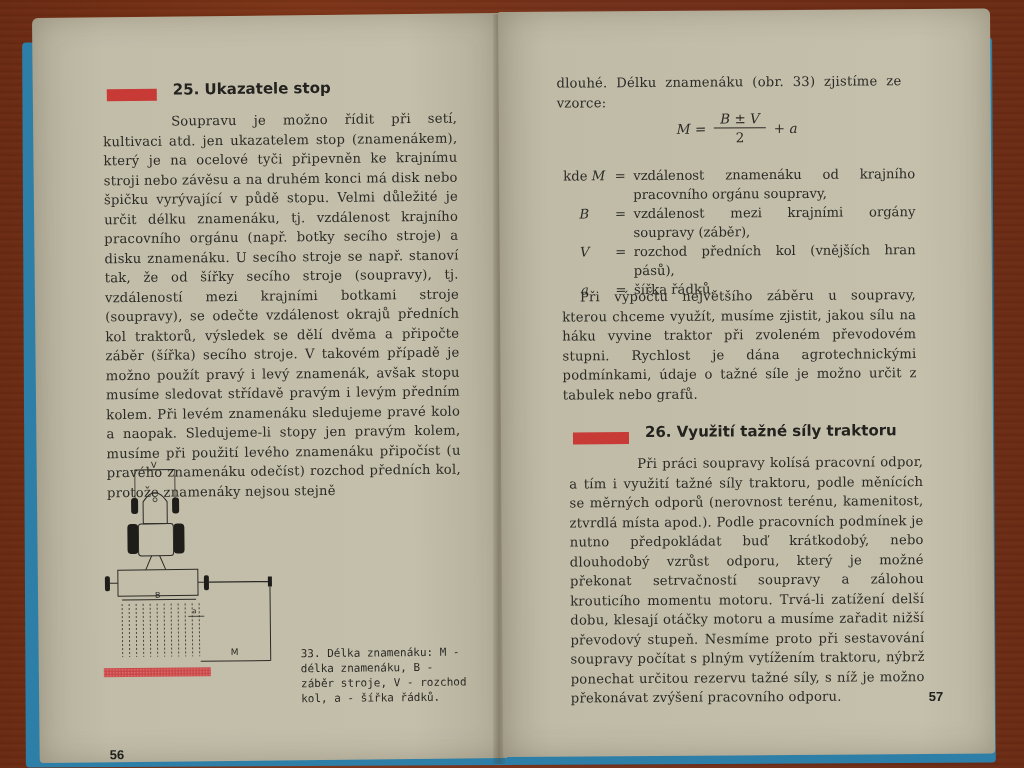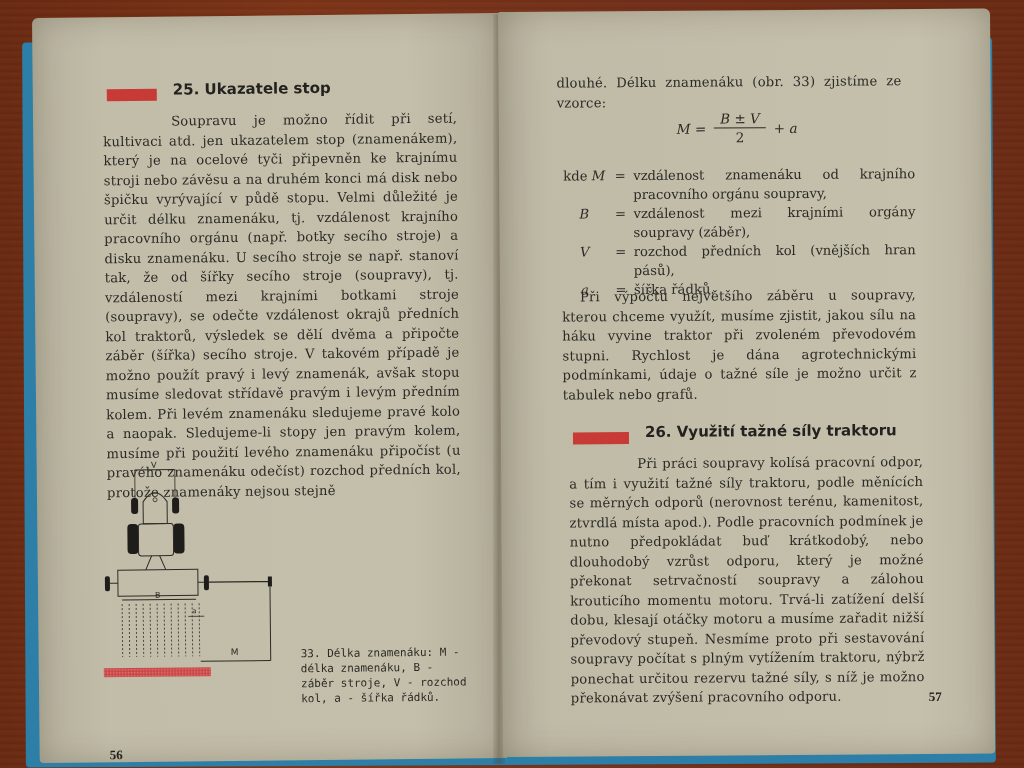--- a/index.html
+++ b/index.html
@@ -40,21 +40,21 @@
   .text { color:#2b2a26; font-size:13.2px; line-height:19.5px; }
   .heading {
     position:absolute; font-family:"DejaVu Sans", sans-serif; font-weight:bold;
     color:#23221f; font-size:15px;
   }
   .redbar { position:absolute; background:#c83a35; height:12px; }
   .para { position:absolute; text-align:justify; letter-spacing:0.2px; }
   .para p { margin:0; }
   .indent { text-indent:68px; }
   .pagenum {
-    position:absolute; font-family:Liberation Serif, serif; font-weight:bold;
+    position:absolute; font-family:Liberation Sans, sans-serif; font-weight:bold;
     font-size:13px; color:#22211e;
   }
   .formula {
     position:absolute; font-family:"DejaVu Serif", serif; font-style:italic;
     font-size:13.5px; color:#2b2a26; display:flex; align-items:center; gap:8px;
   }
   .frac { display:inline-flex; flex-direction:column; align-items:center; }
   .frac .num { border-bottom:1px solid #2b2a26; padding:0 6px 1px 6px; }
   .frac .den { padding-top:1px; font-style:normal; }
   .defs { position:absolute; font-size:13.2px; line-height:19px; color:#2b2a26; }

